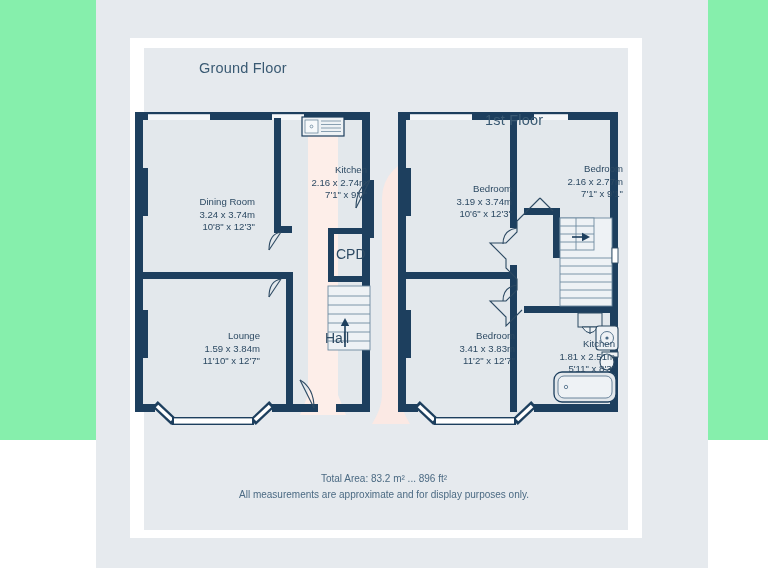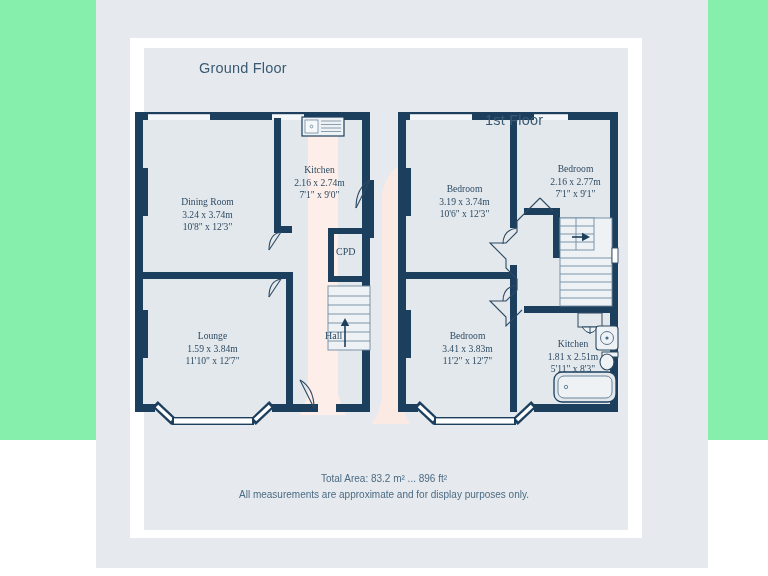--- a/index.html
+++ b/index.html
@@ -25,25 +25,25 @@
   #title-ground{left:199px;top:60px;}
   #title-first{left:485px;top:76px;margin-top:36px;}
 
   .footer{
     position:absolute;width:768px;text-align:center;color:#4b6a83;white-space:nowrap;
   }
   #footer-area{top:473px;font-size:10px;}
   #footer-note{top:489px;font-size:10px;}
 
   
-  .room-label{position:absolute;text-align:center;white-space:nowrap;color:#2d4a63;line-height:12.5px;font-family:Liberation Serif, serif;}
+  .room-label{position:absolute;text-align:right;white-space:nowrap;color:#2d4a63;line-height:12.5px;}
   .room-label .nm{font-size:9.6px;display:block;}
   .room-label .mm{font-size:9.6px;display:block;}
   .room-label .ft{font-size:9.6px;display:block;}
-  .small-label{position:absolute;font-size:10px;color:#2d4a63;white-space:nowrap;font-family:Liberation Serif, serif;}
+  .small-label{position:absolute;font-size:14px;color:#2d4a63;white-space:nowrap;}
 
   svg{display:block;}
 </style>
 </head>
 <body>
 
 <div id="page">
 
   <div class="outer-panel"></div>
   <div class="white-frame"></div>

